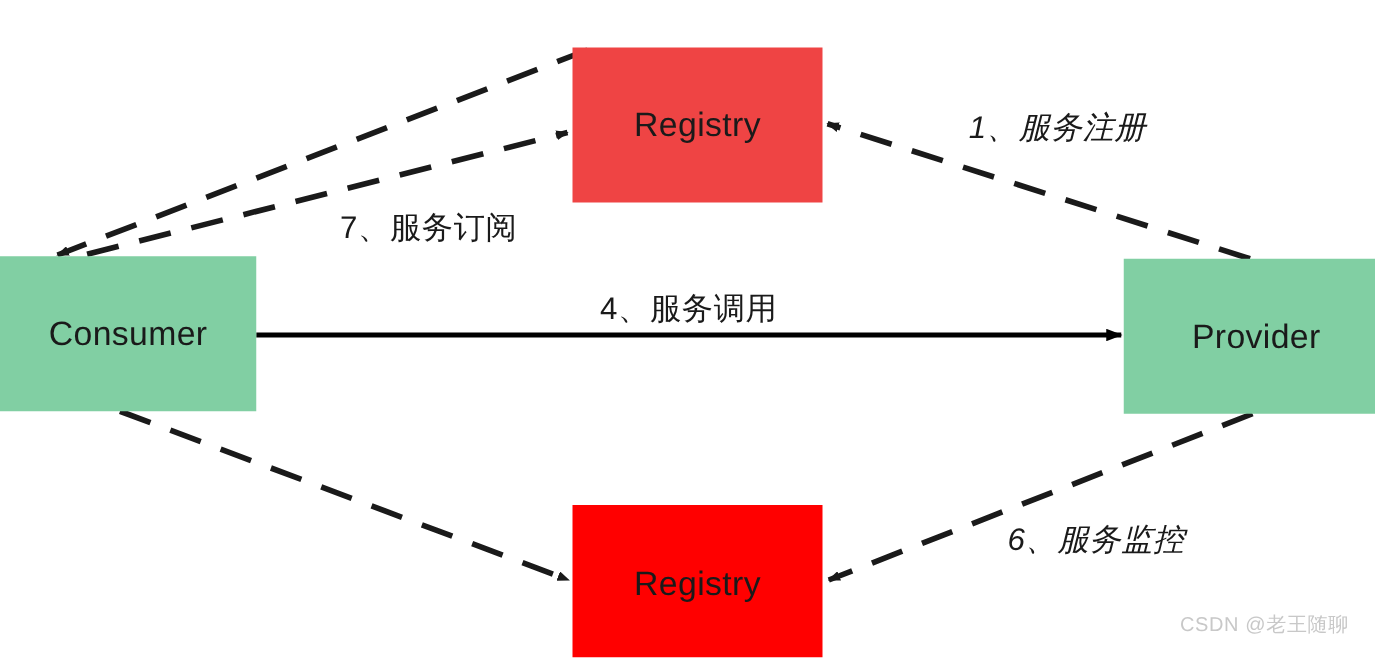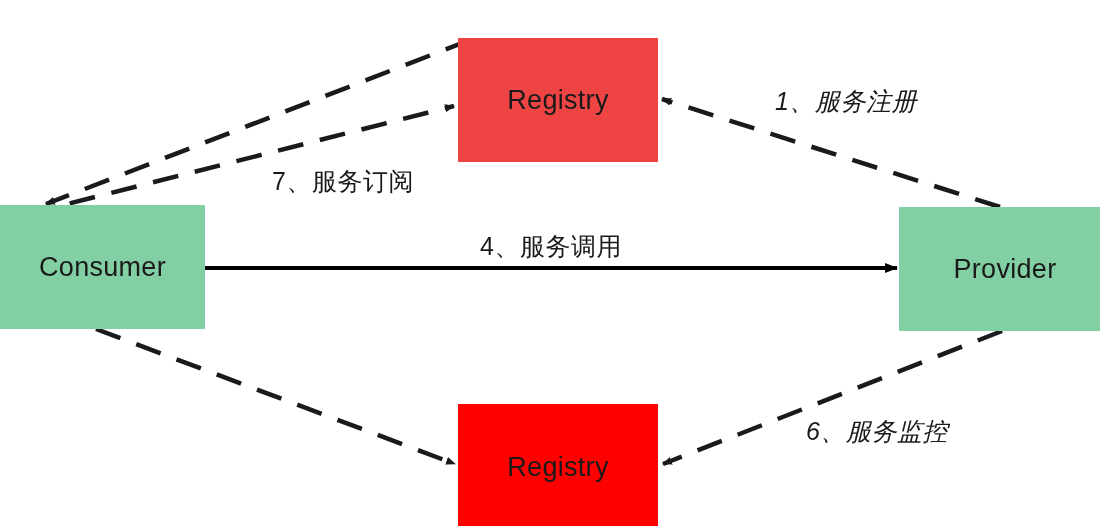--- a/index.html
+++ b/index.html
@@ -142,14 +142,15 @@
 
   <div class="node node-monitor" style="background:#ff0000">
     <span>Registry</span>
   </div>
 
   <div class="edge-label lbl-1">1、服务注册</div>
   <div class="edge-label lbl-2">7、服务订阅</div>
   <div class="edge-label lbl-4">4、服务调用</div>
   <div class="edge-label lbl-6">6、服务监控</div>
 
+  <div class="watermark">CSDN @老王随聊</div>
 
 </div>
 
 </body></html>

